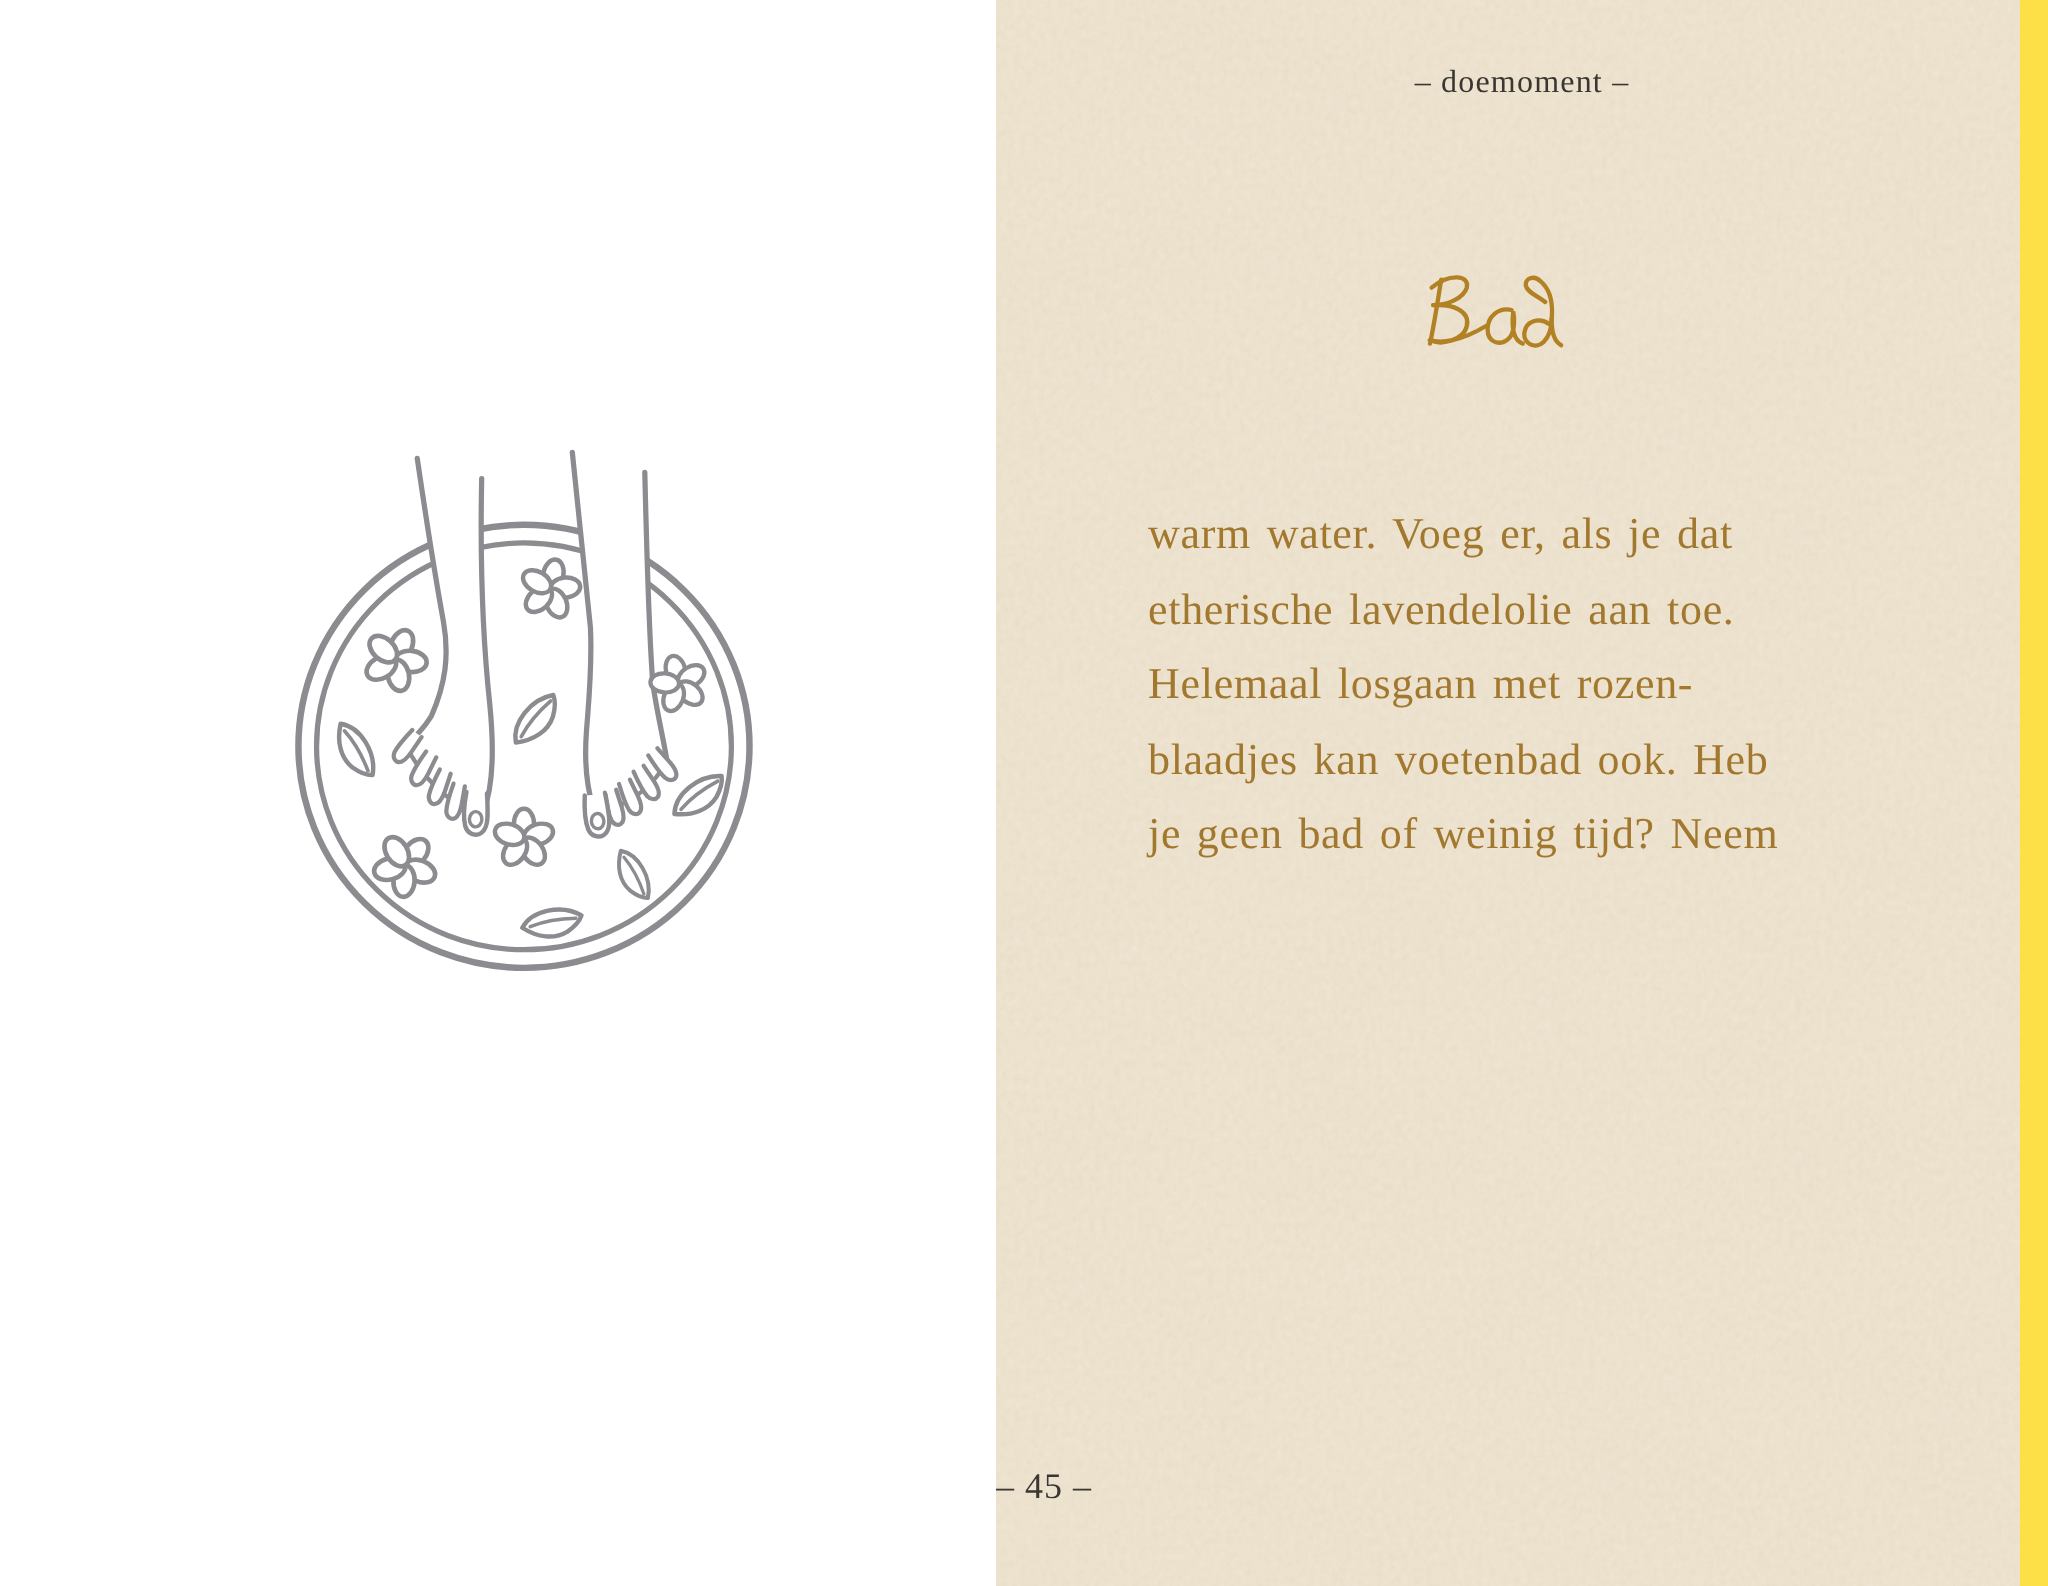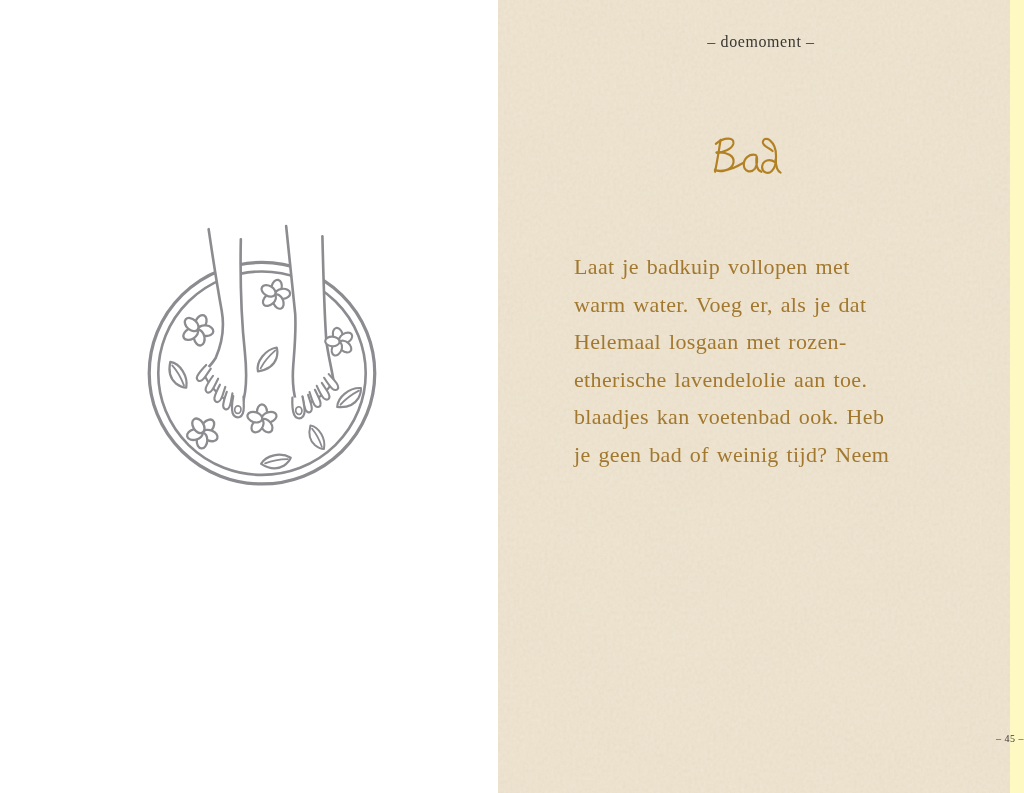--- a/index.html
+++ b/index.html
@@ -4,21 +4,21 @@
 <style>
   html, body { margin: 0; padding: 0; }
   body {
     width: 1024px; height: 793px; overflow: hidden;
     font-family: "Liberation Serif", "DejaVu Serif", serif;
     background: #ffffff;
   }
   .spread { display: flex; width: 1024px; height: 793px; }
   .page { position: relative; width: 512px; height: 793px; overflow: hidden; }
   .page-left { background: #ffffff; }
-  .page-right { background: #fef9c3; padding-left: 28px; }
+  .page-right { background: #fde047; padding-left: 28px; }
 
   .paper-texture {
     position: absolute; inset: 0; width: 512px; height: 793px;
     display: block; pointer-events: none;
   }
 
   .footbath-illustration {
     position: absolute; left: 118px; top: 203px;
     width: 292px; height: 292px;
   }
@@ -38,22 +38,22 @@
   .body-text {
     position: absolute; top: 248px; left: 76px; width: 380px;
     font-size: 22px; line-height: 37.6px;
     letter-spacing: 0.35px; word-spacing: 2px;
     color: #a2782f;
   }
   .body-line { white-space: nowrap; }
 
   .folio {
     position: absolute; top: 733px; left: 0; width: 100%;
-    text-align: right;
-    font-size: 10px; letter-spacing: 0.5px;
+    text-align: left;
+    font-size: 18px; letter-spacing: 0.5px;
     color: #3a3733;
   }
 
   .visually-hidden {
     position: absolute; width: 1px; height: 1px;
     overflow: hidden; clip-path: inset(50%); white-space: nowrap;
   }
 </style>
 </head>
 <body>
@@ -160,23 +160,22 @@
           <path d="M 12 23 C 25 22 35 27 33 36 C 31 45 16 49 9 44 C 16 48 30 45 45 36"></path>
           <path d="M 61 26 C 53 24 46 30 46 38 C 46 47 55 49 60 43 C 63 39 63 31 62 27 C 61 36 62 45 68 47"></path>
           <path d="M 85 35 C 78 30 70 33 69 40 C 68 47 76 51 81 46 C 85 42 86 36 86 32"></path>
           <path d="M 86 32 C 87 22 85 13 79 8 C 75 4 69 6 70 11 C 71 15 77 17 82 21"></path>
           <path d="M 86 32 C 86 40 88 46 92 48"></path>
         </g>
       </svg>
     </div>
 
     <div class="body-text">
-      <div class="body-line">Laat je badkuip vollopen met</div>
       <div class="body-line">warm water. Voeg er, als je dat</div>
+      <div class="body-line">etherische lavendelolie aan toe.</div>
       <div class="body-line">Helemaal losgaan met rozen-</div>
-      <div class="body-line">etherische lavendelolie aan toe.</div>
       <div class="body-line">blaadjes kan voetenbad ook. Heb</div>
       <div class="body-line">je geen bad of weinig tijd? Neem</div>
     </div>
 
     <div class="folio">– 45 –</div>
   </div>
 </div>
 
 </body></html>

